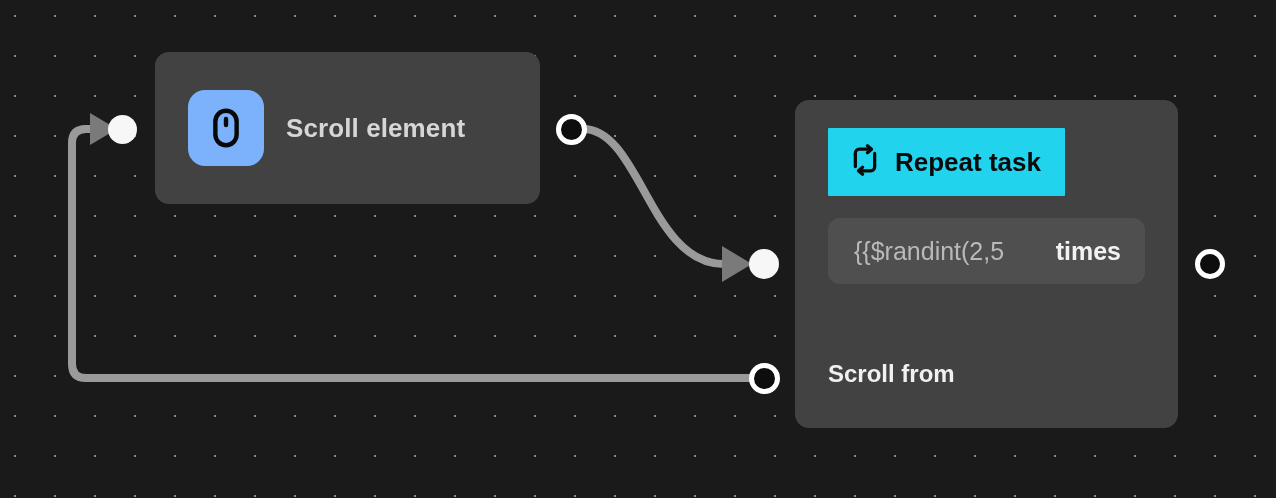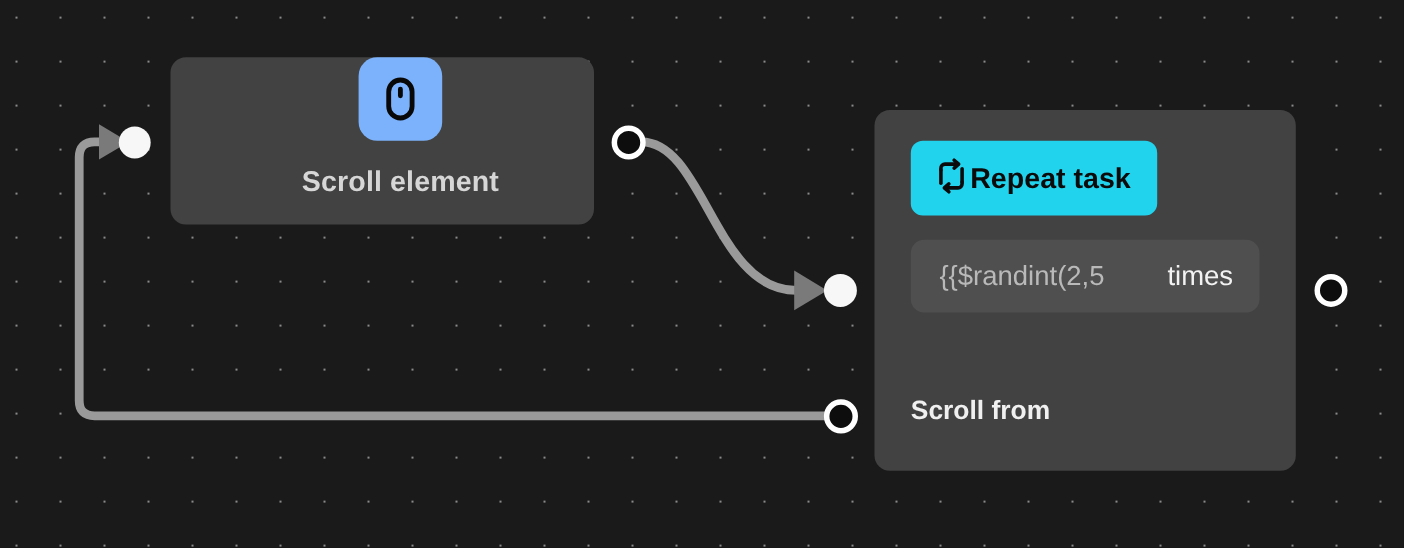--- a/index.html
+++ b/index.html
@@ -41,21 +41,20 @@
   
   #node-scroll {
     left: 155px;
     top: 52px;
     width: 385px;
     height: 152px;
     display: flex;
     align-items: center;
     padding-left: 33px;
     gap: 22px;
-    flex-direction: column;
   }
 
   .action-icon-tile {
     width: 76px;
     height: 76px;
     border-radius: 17px;
     background: #7cb2fb;
     display: flex;
     align-items: center;
     justify-content: center;
@@ -75,22 +74,23 @@
     left: 795px;
     top: 100px;
     width: 383px;
     height: 328px;
     padding: 28px 33px 0 33px;
   }
 
   .repeat-header {
     display: inline-flex;
     align-items: center;
+    gap: 13px;
     background: #22d3ee;
-    border-radius: 11px;
+    border-radius: 1px;
     height: 68px;
     padding: 0 24px 0 20px;
   }
 
   .repeat-header-label {
     font-size: 26px;
     font-weight: 700;
     color: #0b0b0b;
     white-space: nowrap;
   }
@@ -118,21 +118,21 @@
     font-size: 25px;
     color: #b9b9b9;
     padding: 0;
     white-space: nowrap;
     overflow: hidden;
   }
 
   .repeat-unit {
     flex: 0 0 auto;
     font-size: 25px;
-    font-weight: 400;
+    font-weight: 700;
     color: #f2f2f2;
   }
 
   .repeat-from-label {
     position: absolute;
     left: 33px;
     top: 260px;
     font-size: 24px;
     font-weight: 700;
     color: #f0f0f0;

